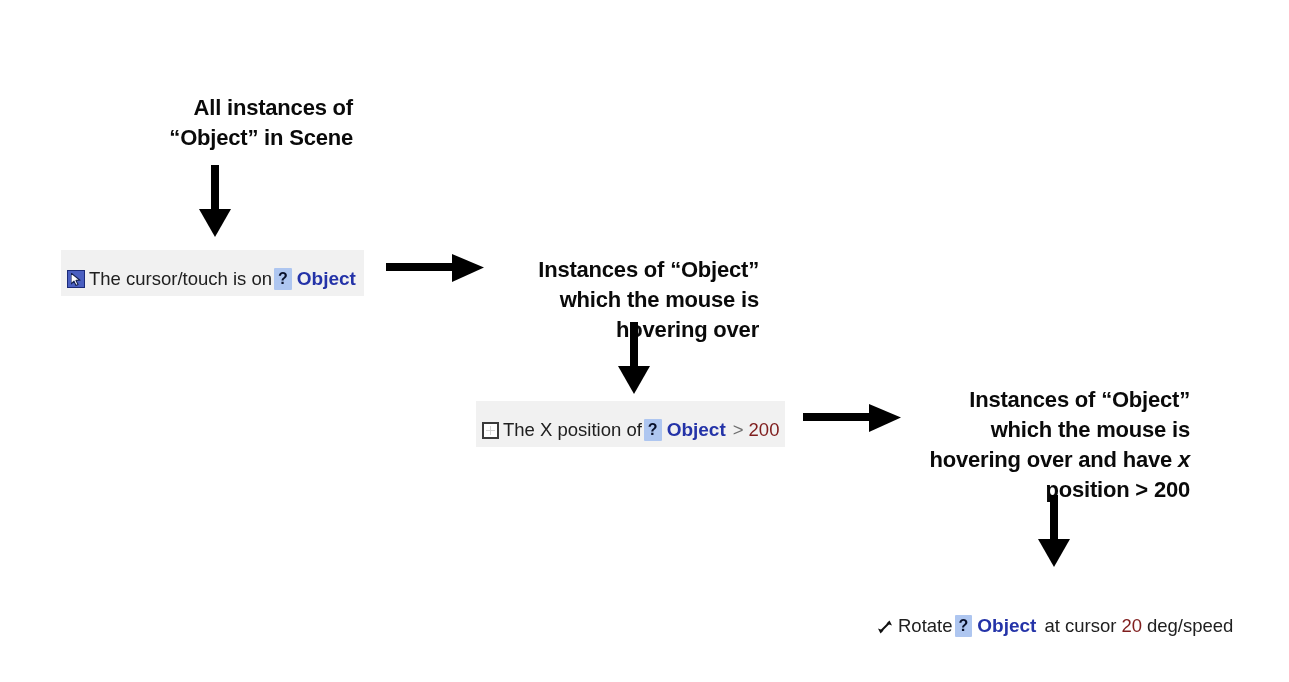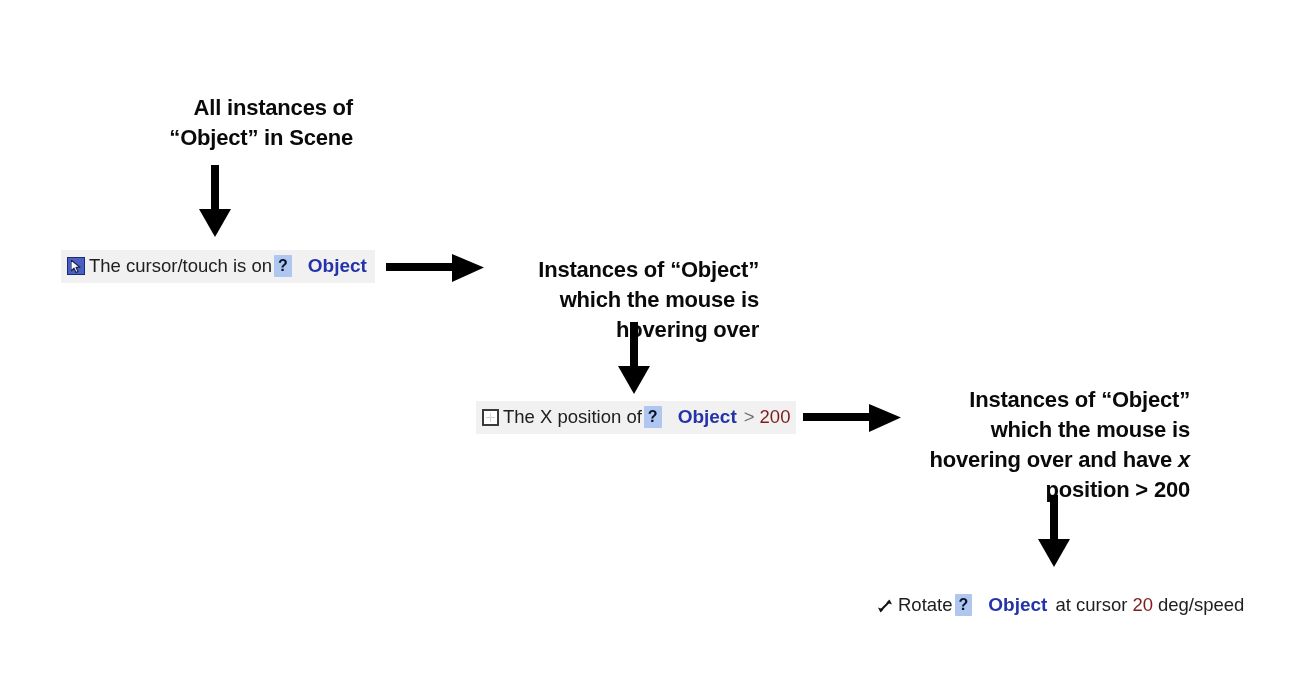--- a/index.html
+++ b/index.html
@@ -31,21 +31,21 @@
 
   
   .stmt {
     position: absolute;
     display: flex;
     align-items: center;
     font-size: 18.5px;
     line-height: 26px;
     color: #1a1a1a;
     white-space: nowrap;
-    padding: 3px 6px 4px 6px;
+    padding: 16px 6px 4px 6px;
   }
   .stmt.shaded { background: #f1f1f1; }
 
   .stmt .txt { color: #202020; }
 
   
   .objpill {
     display: inline-flex;
     align-items: center;
     margin: 0 2px;
@@ -57,21 +57,21 @@
     font-weight: bold;
     font-size: 16px;
     line-height: 18px;
     padding: 2px 4px 2px 4px;
     border-radius: 1px;
   }
   .objpill .oname {
     font-weight: bold;
     color: #2433a8;
     font-size: 19px;
-    margin-left: 16px;
+    margin-left: 5px;
   }
 
   .op  { color: #6e6e6e; margin: 0 5px; }
   .num { color: #7f1d1d; }
 
   
   .icon {
     display: inline-block;
     flex: 0 0 auto;
     margin-right: 4px;
@@ -197,15 +197,15 @@
       <polygon points="13.5,2.5 16,7.5 10.5,5.5" fill="#101010"></polygon>
       <polygon points="4.5,15.5 2,10.5 7.5,12.5" fill="#101010"></polygon>
     </svg>
   </span>
   <span class="txt">Rotate</span>
   <span class="objpill">
     <span class="qbox">?</span>
     <span class="oname">Object</span>
   </span>
   <span class="txt" style="margin-left:6px;">at cursor</span>
-  <span class="num" style="margin:8px 5px;">20</span>
+  <span class="num" style="margin:16px 5px;">20</span>
   <span class="txt">deg/speed</span>
 </div>
 
 </body></html>

